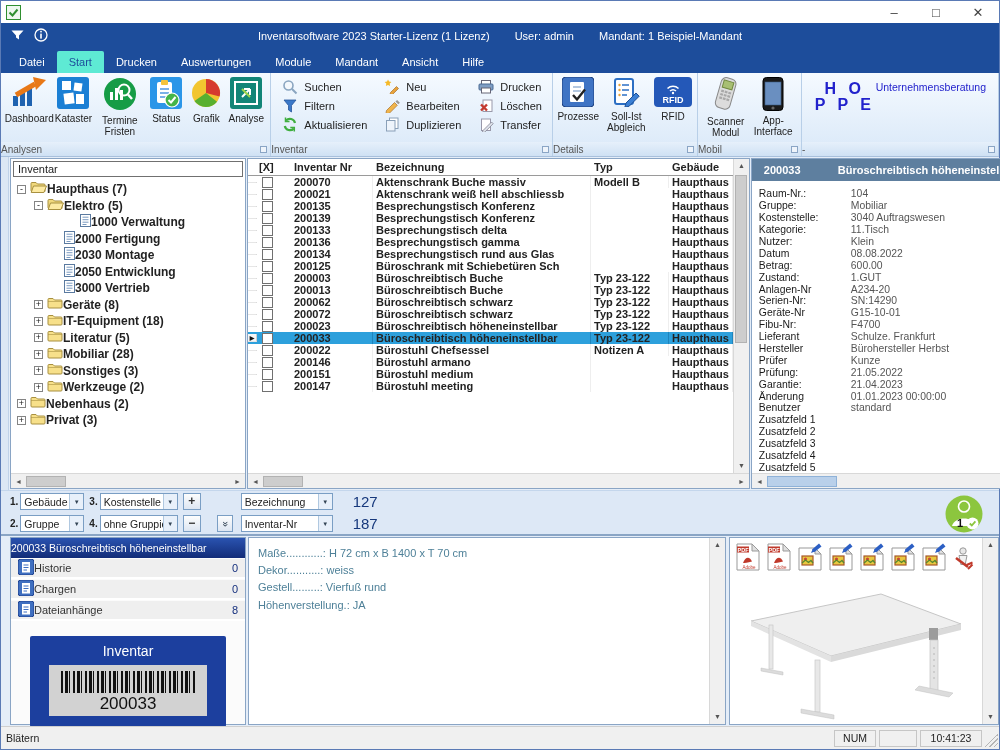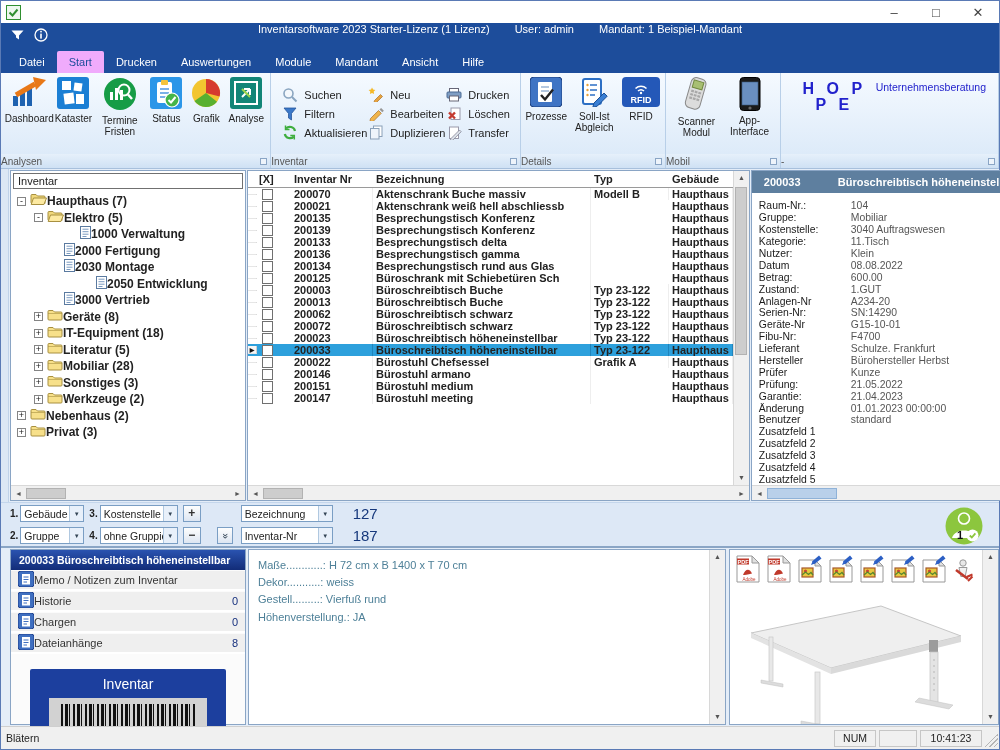--- a/index.html
+++ b/index.html
@@ -7,39 +7,39 @@
   body{font-family:"Liberation Sans",sans-serif;font-size:11px;background:#fff;color:#222}
   .window{width:1000px;height:750px;display:flex;flex-direction:column;border:1px solid #5a7ab5}
 
   
   .titlebar{flex:0 0 22px;background:#fff;display:flex;align-items:center}
   .app-ico{width:15px;height:15px;margin-left:5px;display:inline-flex}
   .win-btns{margin-left:auto;display:flex}
   .win-btn{width:42px;text-align:center;color:#444;font-size:13px;line-height:21px;cursor:default}
 
   
-  .appbar{flex:0 0 26px;background:#1d4d9b;color:#fff;display:flex;position:relative}
+  .appbar{flex:0 0 26px;background:#1d4d9b;color:#fff;display:flex;align-items:center;position:relative}
   .ab-icons{display:flex;align-items:center;margin-left:10px;gap:10px;z-index:2}
   .ab-title{position:absolute;left:0;right:0;text-align:center;font-size:11px}
   .ab-title span{margin:0 11px}
 
   
   .menubar{flex:0 0 24px;background:#1d4d9b;display:flex;align-items:flex-end;padding-left:6px}
   .mtab{color:#fff;padding:5px 12px 5px;font-size:11px;cursor:default}
-  .mtab.active{background:#f0abfc;color:#1d4d9b;border-radius:2px 2px 0 0}
+  .mtab.active{background:#5eead4;color:#1d4d9b;border-radius:2px 2px 0 0}
 
   
   .ribbon{flex:0 0 74px;background:linear-gradient(#f5faff,#d9e8f8);border-bottom:1px solid #a8c0dc;display:flex}
   .rgroup{display:flex;flex-direction:column;border-right:1px solid #b8cfe8}
   .rbody{flex:1;display:flex;align-items:flex-start;padding:2px 4px}
   .rcap{flex:0 0 14px;display:flex;align-items:center;justify-content:flex-start;color:#555;font-size:10px;background:linear-gradient(#e6f0fb,#cfe1f4);position:relative}
   .launcher{position:absolute;right:3px;bottom:3px;width:7px;height:7px;border:1px solid #8aa5c5;background:#eef4fb}
   .bigbtn{display:flex;flex-direction:column;align-items:center;padding:2px 3px;min-width:40px;cursor:default}
   .biglbl{font-size:10px;color:#222;text-align:center;line-height:11px;margin-top:2px;max-width:54px}
-  .smallgrid{display:grid;grid-template-rows:repeat(3,19px);grid-auto-flow:column;column-gap:0;padding:12px 10px;align-items:center}
+  .smallgrid{display:grid;grid-template-rows:repeat(3,19px);grid-auto-flow:column;column-gap:16px;padding:4px 10px;align-items:center}
   .smallbtn{display:flex;align-items:center;font-size:11px;color:#222;cursor:default}
   .smallbtn .sicon{width:18px;display:inline-flex;justify-content:center;margin-right:5px}
   .brand{padding:8px 12px;text-align:center}
   .brand1{color:#2222cc;font-weight:bold;font-size:16px;letter-spacing:4px;line-height:16px}
   .brand2{color:#2222cc;font-size:10.5px}
 
   
   .main{flex:0 0 324px;display:flex;background:#e4edf8}
   .leftstrip{flex:0 0 8px;background:#dce7f4;border-right:1px solid #c0d2e8}
   .panel{background:#fff;border:1px solid #8aa5c5}
@@ -99,21 +99,21 @@
   .fbtn{width:18px;height:17px;border:1px solid #7a9ec4;background:linear-gradient(#fdfdfd,#dde6f2);text-align:center;line-height:15px;font-weight:bold;color:#333;font-size:12px}
   .sortgroup{margin-left:16px;display:grid;grid-template-columns:18px auto auto;gap:5px 6px;align-items:center}
   .chevbtn{width:16px;height:17px;border:1px solid #7a9ec4;background:linear-gradient(#fdfdfd,#dde6f2);display:flex;align-items:center;justify-content:center;color:#345;font-size:10px}
   .chevbtn span{transform:rotate(90deg);display:inline-block;line-height:0}
   .fcount{font-size:15px;color:#16387c;padding-left:14px}
   .badge{position:absolute;right:16px;top:4px;width:38px;height:38px}
 
   
   .bottom{flex:1;display:flex;background:#e4edf8;overflow:hidden}
   .infopanel{flex:0 0 236px;margin:1px 0 1px 9px;background:#fbfbfb;display:flex;flex-direction:column}
-  .iphdr{flex:0 0 20px;background:linear-gradient(#2a53b0,#122c78);color:#fff;font-weight:bold;font-size:10.5px;display:flex;align-items:center;padding-left:8px;white-space:nowrap;overflow:hidden}
+  .iphdr{flex:0 0 20px;background:linear-gradient(#2a53b0,#122c78);color:#fff;font-weight:normal;font-size:10.5px;display:flex;align-items:center;padding-left:0;white-space:nowrap;overflow:hidden}
   .iprow{flex:0 0 22px;background:#efefef;border-bottom:2px solid #fff;display:flex;align-items:center;padding:0 7px;margin-top:1px;color:#333;cursor:default}
   .ipcount{margin-left:auto;color:#16307e}
   .bcbox{width:196px;margin:15px auto 0;background:#1c3f9e;border-radius:2px;padding:7px 0 11px;text-align:center}
   .bctitle{color:#fff;font-size:14px;margin-bottom:6px}
   .bcinner{width:158px;margin:0 auto;background:#d2d2d2;padding:6px 0 2px}
   .bcbars{height:22px;margin:0 12px;background:repeating-linear-gradient(90deg,#111 0 2px,transparent 2px 4px,#111 4px 7px,transparent 7px 8px,#111 8px 9px,transparent 9px 12px)}
   .bcnum{font-size:17px;color:#111;margin-top:1px}
 
   .memopanel{flex:1;margin:1px 2px;display:flex;overflow:hidden}
   .memo{flex:1;overflow:hidden}
@@ -479,21 +479,21 @@
             <span class="texp none"></span>
             <span><svg width="11" height="13">
                 <rect x="0.5" y="0.5" width="10" height="12" fill="#fff" stroke="#5a7aa0"></rect>
                 <line x1="2.5" y1="3.2" x2="8.5" y2="3.2" stroke="#7a9ac0"></line>
                 <line x1="2.5" y1="5.7" x2="8.5" y2="5.7" stroke="#7a9ac0"></line>
                 <line x1="2.5" y1="8.2" x2="8.5" y2="8.2" stroke="#7a9ac0"></line>
                 <line x1="2.5" y1="10.5" x2="6.5" y2="10.5" stroke="#7a9ac0"></line>
               </svg></span>
             <span>2030 Montage</span>
           </div>
-          <div class="titem" style="padding-left: 40px; margin-left: 32px;">
+          <div class="titem" style="padding-left: 40px;">
             <span class="texp none"></span>
             <span><svg width="11" height="13">
                 <rect x="0.5" y="0.5" width="10" height="12" fill="#fff" stroke="#5a7aa0"></rect>
                 <line x1="2.5" y1="3.2" x2="8.5" y2="3.2" stroke="#7a9ac0"></line>
                 <line x1="2.5" y1="5.7" x2="8.5" y2="5.7" stroke="#7a9ac0"></line>
                 <line x1="2.5" y1="8.2" x2="8.5" y2="8.2" stroke="#7a9ac0"></line>
                 <line x1="2.5" y1="10.5" x2="6.5" y2="10.5" stroke="#7a9ac0"></line>
               </svg></span>
             <span>2050 Entwicklung</span>
           </div>
@@ -732,21 +732,21 @@
                 <span class="c4">Typ 23-122</span>
                 <span class="c5">Haupthaus</span>
               </div>
               <div class="trow">
                 <span class="c0"></span>
                 <span class="c1">
                   <span class="cb"></span>
                 </span>
                 <span class="c2">200022</span>
                 <span class="c3">Bürostuhl Chefsessel</span>
-                <span class="c4">Grafik A</span>
+                <span class="c4">Notizen A</span>
                 <span class="c5">Haupthaus</span>
               </div>
               <div class="trow">
                 <span class="c0"></span>
                 <span class="c1">
                   <span class="cb"></span>
                 </span>
                 <span class="c2">200146</span>
                 <span class="c3">Bürostuhl armano</span>
                 <span class="c4"></span>
@@ -970,31 +970,20 @@
       <div class="iphdr">200033 Büroschreibtisch höheneinstellbar</div>
       <div>
           <div class="iprow">
             <span><svg width="16" height="16">
                 <rect width="16" height="16" rx="3" fill="#3f6fc0" stroke="#1c3f8e"></rect>
                 <rect x="4" y="3" width="8" height="10.5" fill="#fff"></rect>
                 <line x1="5.5" y1="6" x2="10.5" y2="6" stroke="#3f6fc0"></line>
                 <line x1="5.5" y1="8.5" x2="10.5" y2="8.5" stroke="#3f6fc0"></line>
                 <line x1="5.5" y1="11" x2="9" y2="11" stroke="#3f6fc0"></line>
               </svg></span>
-            <span>Memo / Notizen zum Inventar</span>
-            <span class="ipcount"></span>
-          </div>
-          <div class="iprow">
-            <span><svg width="16" height="16">
-                <rect width="16" height="16" rx="3" fill="#3f6fc0" stroke="#1c3f8e"></rect>
-                <rect x="4" y="3" width="8" height="10.5" fill="#fff"></rect>
-                <line x1="5.5" y1="6" x2="10.5" y2="6" stroke="#3f6fc0"></line>
-                <line x1="5.5" y1="8.5" x2="10.5" y2="8.5" stroke="#3f6fc0"></line>
-                <line x1="5.5" y1="11" x2="9" y2="11" stroke="#3f6fc0"></line>
-              </svg></span>
             <span>Historie</span>
             <span class="ipcount">0</span>
           </div>
           <div class="iprow">
             <span><svg width="16" height="16">
                 <rect width="16" height="16" rx="3" fill="#3f6fc0" stroke="#1c3f8e"></rect>
                 <rect x="4" y="3" width="8" height="10.5" fill="#fff"></rect>
                 <line x1="5.5" y1="6" x2="10.5" y2="6" stroke="#3f6fc0"></line>
                 <line x1="5.5" y1="8.5" x2="10.5" y2="8.5" stroke="#3f6fc0"></line>
                 <line x1="5.5" y1="11" x2="9" y2="11" stroke="#3f6fc0"></line>

